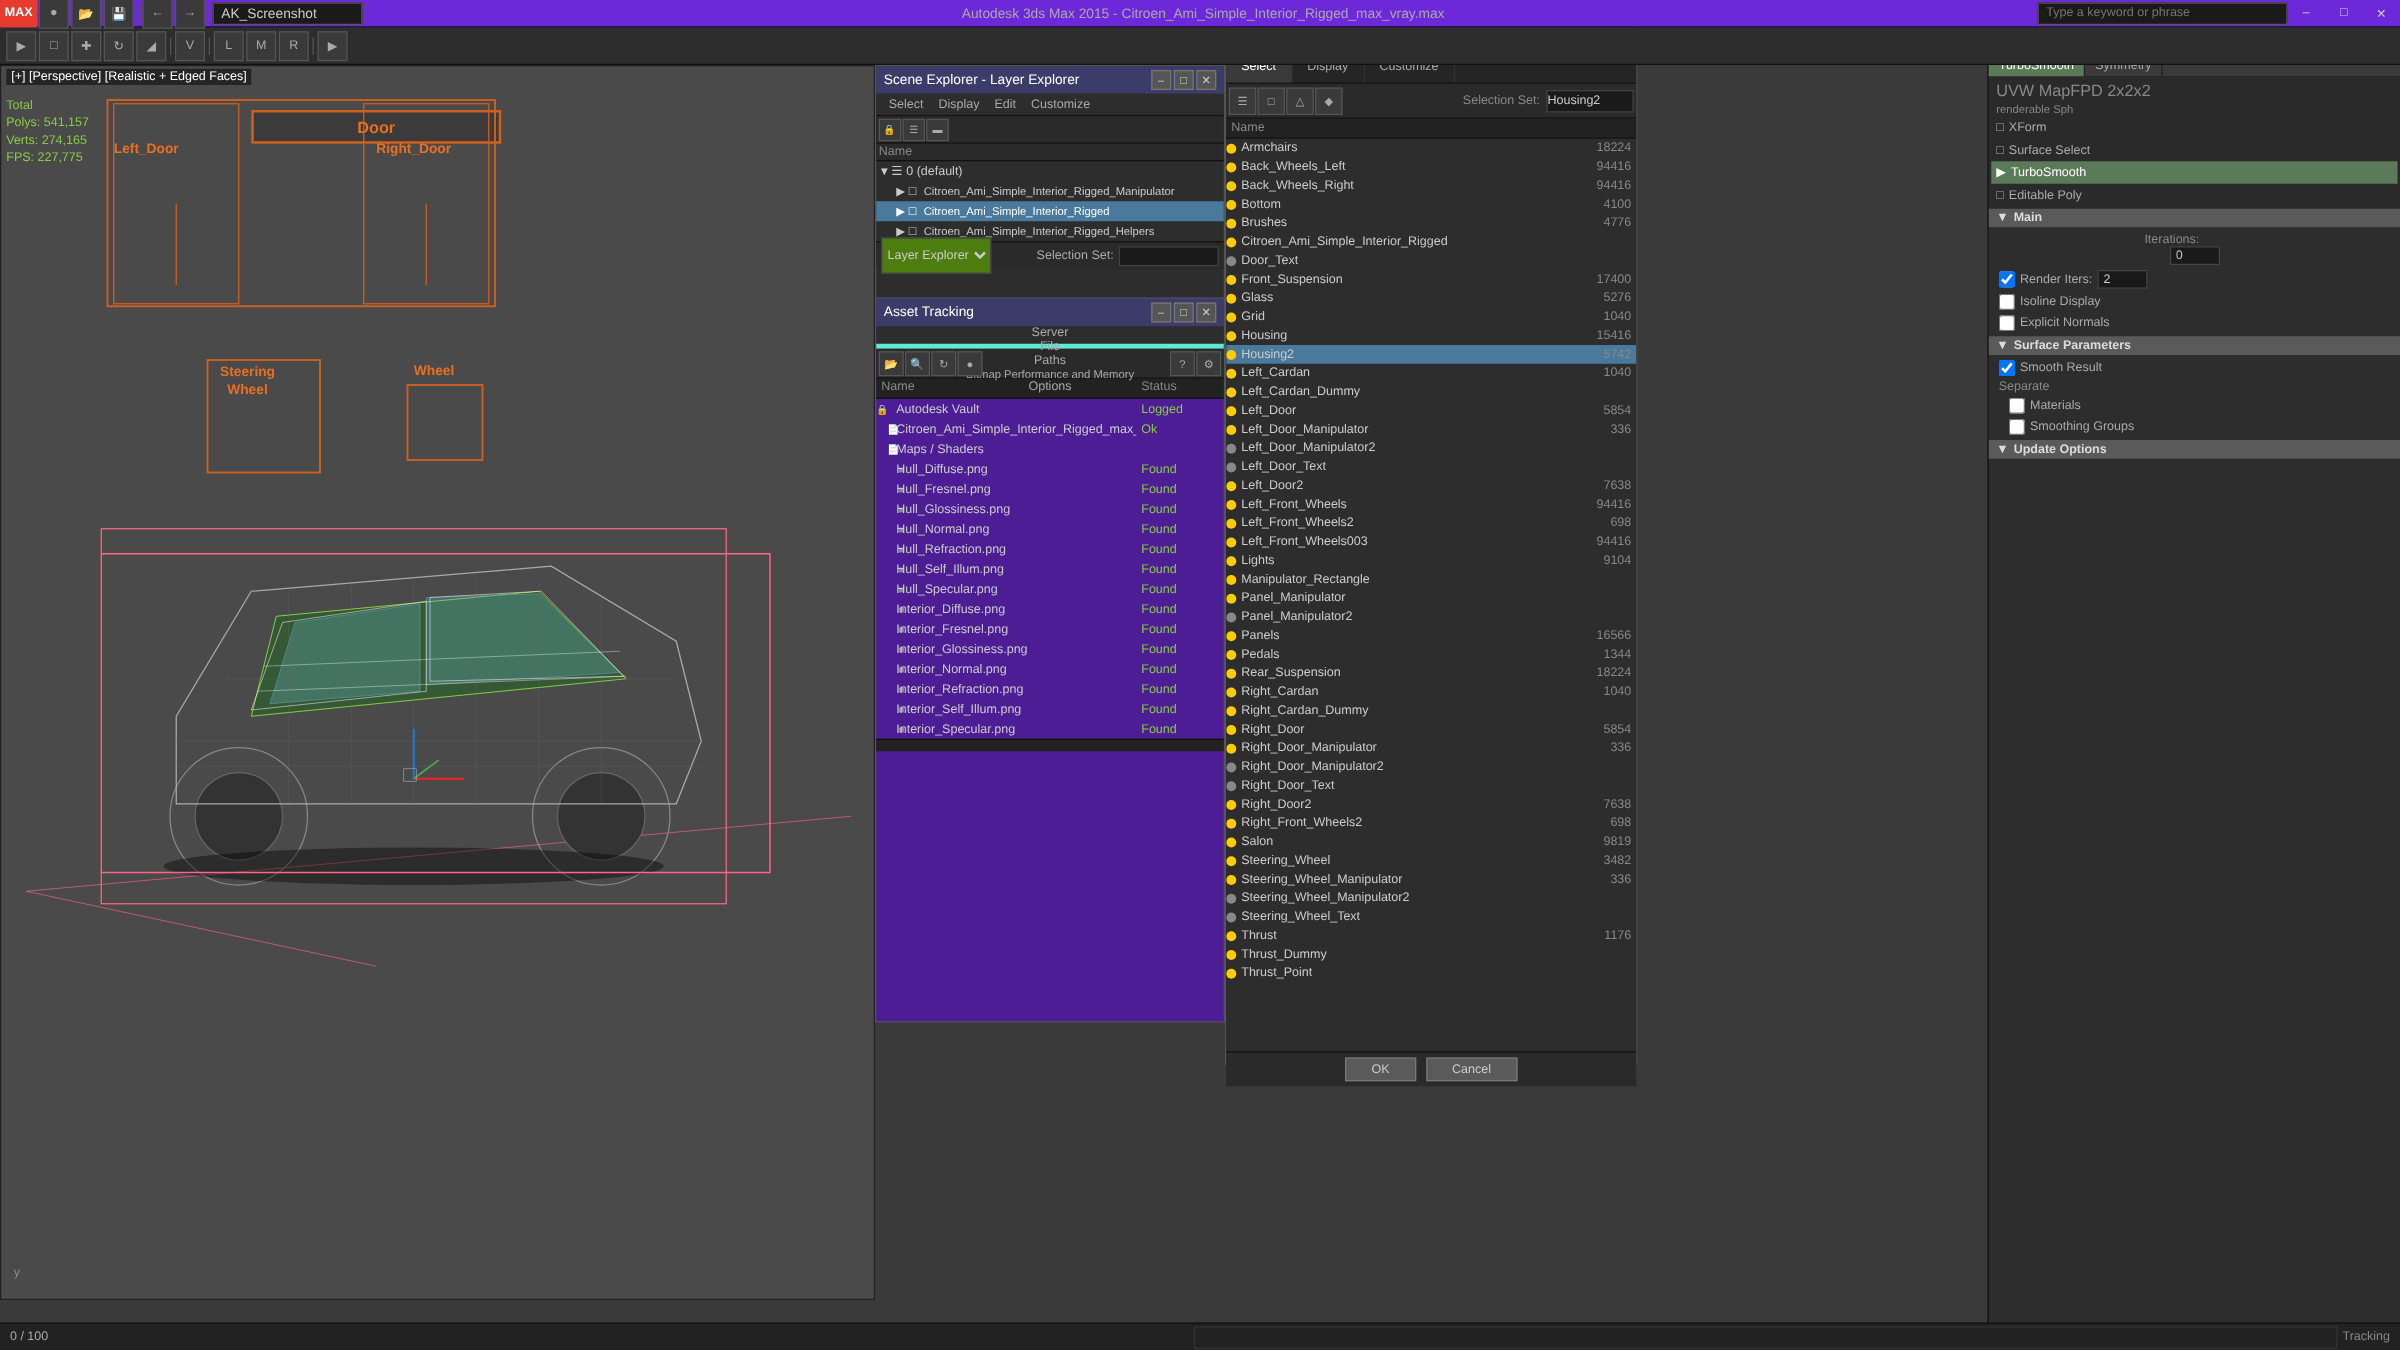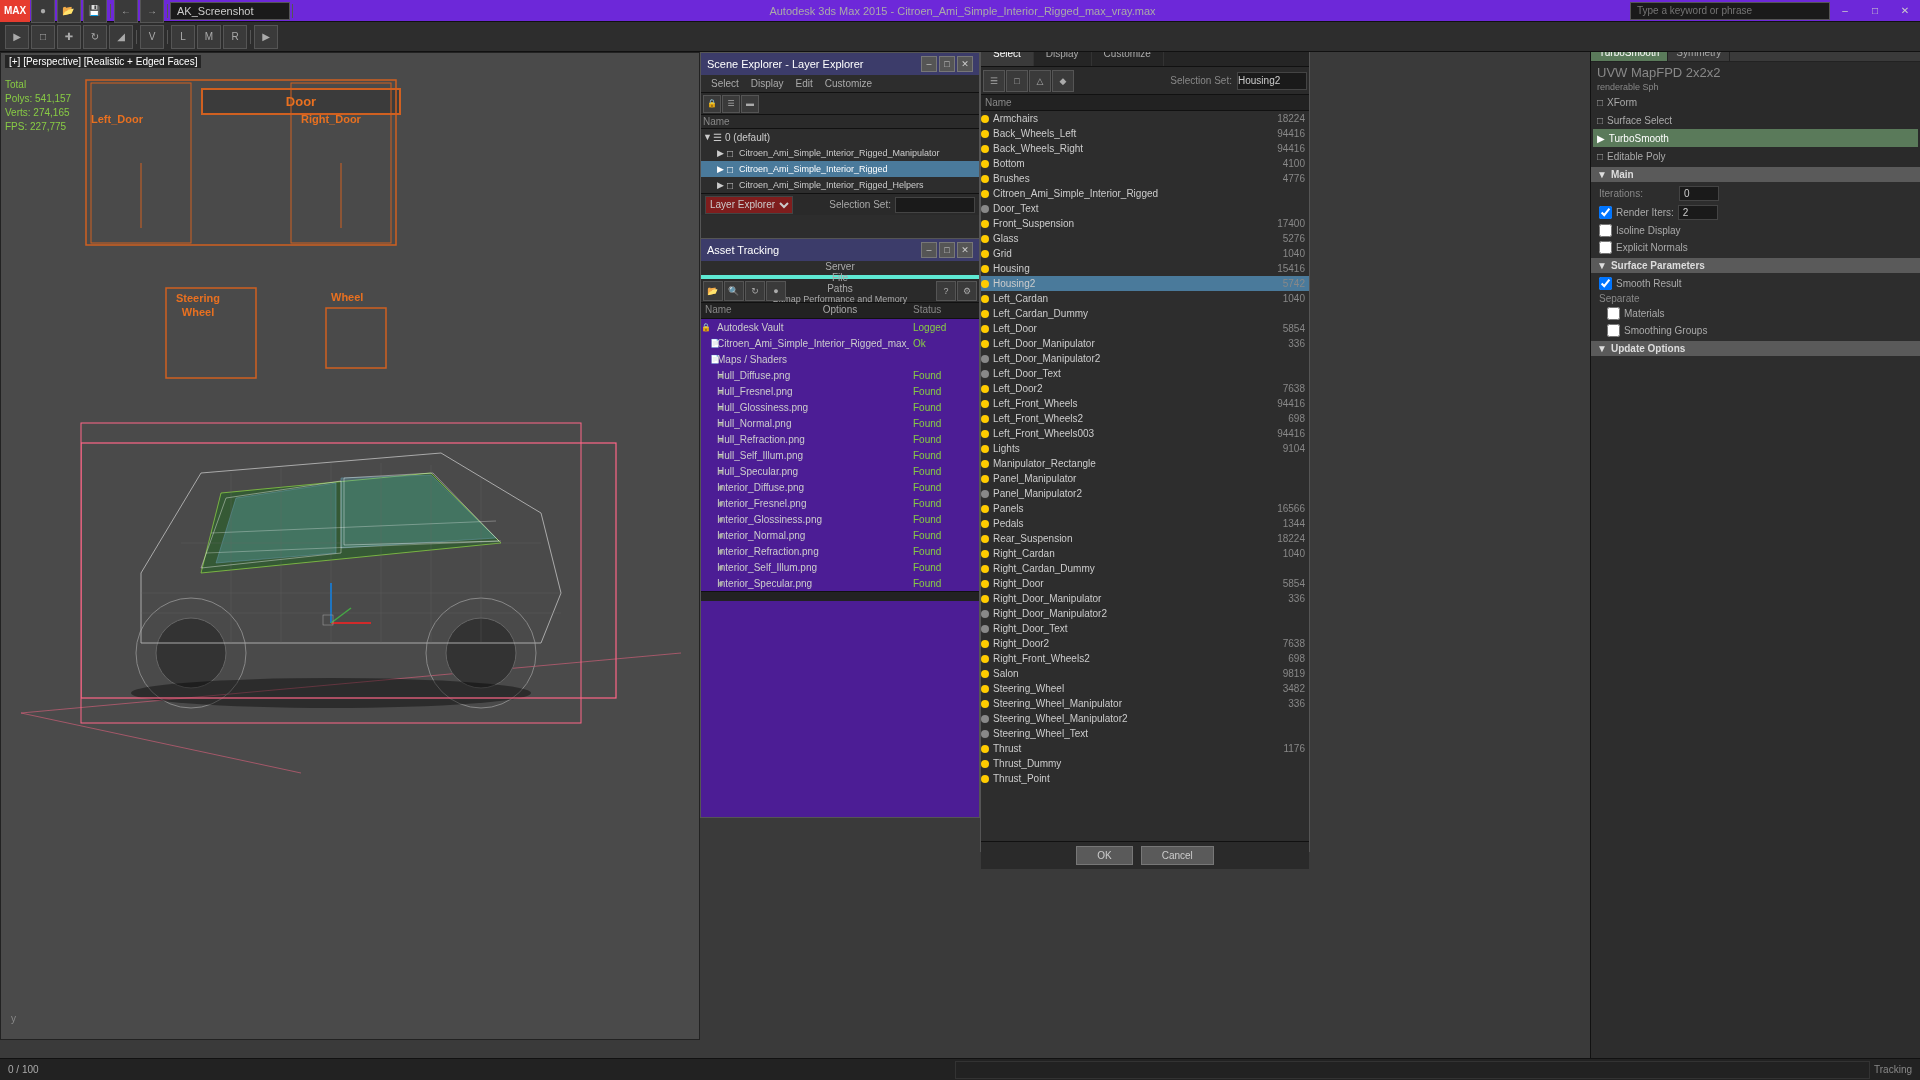--- a/index.html
+++ b/index.html
@@ -145,20 +145,21 @@
       display: flex; align-items: center; gap: 4px;
       padding: 2px 4px;
       font-size: 10px;
       color: #aaa;
     }
     .prop-row {
       display: flex; align-items: center;
       padding: 2px 4px;
       font-size: 10px;
       color: #aaa;
+      flex-direction: column;
     }
     .prop-label { width: 80px; color: #888; }
     .prop-value {
       background: #1a1a1a;
       border: 1px solid #444;
       padding: 1px 4px;
       min-width: 40px;
       font-size: 10px;
       color: #ccc;
     }
@@ -605,21 +606,21 @@
       <span class="tree-icon">□</span>
       <span style="font-size:9px;">Citroen_Ami_Simple_Interior_Rigged</span>
     </div>
     <div class="tree-item" style="padding-left:16px;">
       <span class="tree-expand">▶</span>
       <span class="tree-icon">□</span>
       <span style="font-size:9px;">Citroen_Ami_Simple_Interior_Rigged_Helpers</span>
     </div>
   </div>
   <div class="layer-explorer-footer">
-    <select style="background:#7f1d1d;border:1px solid #444;color:#ccc;font-size:10px;height:18px;">
+    <select style="background:#4d7c0f;border:1px solid #444;color:#ccc;font-size:10px;height:29px;">
       <option>Layer Explorer</option>
     </select>
     <div style="margin-left:auto;display:flex;align-items:center;gap:4px;">
       <span>Selection Set:</span>
       <input type="text" style="background: rgb(26, 26, 26); border: 1px solid rgb(68, 68, 68); color: rgb(204, 204, 204); font-size: 10px; height: 16px; width: 80px;">
     </div>
   </div>
 </div>
 
 <div id="asset-tracking">

